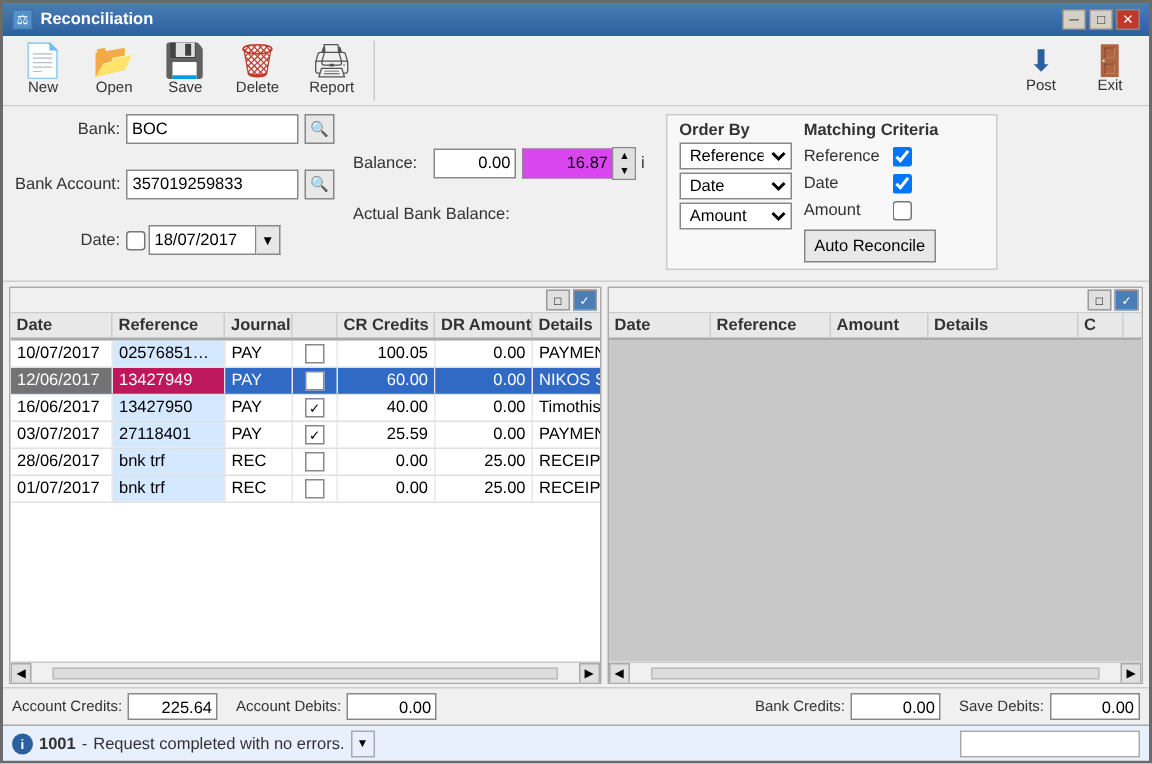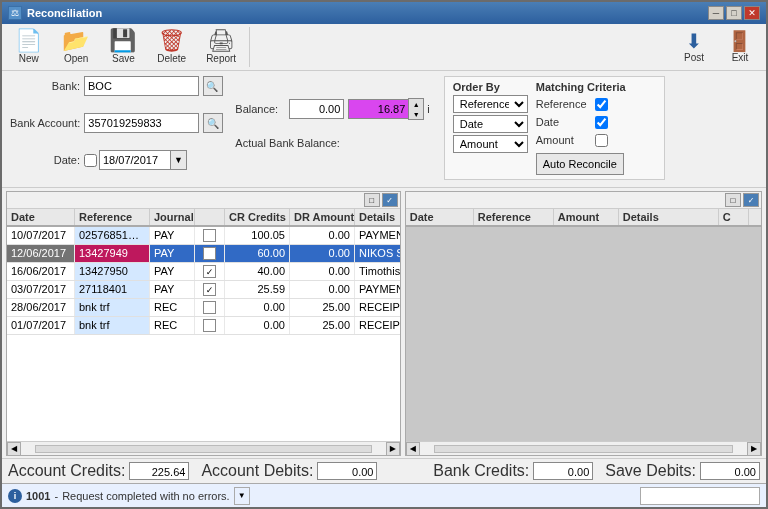--- a/index.html
+++ b/index.html
@@ -47,21 +47,21 @@
     .table-cell { padding: 2px 4px; border-right: 1px solid #e8e8e8; font-size: 11px; white-space: nowrap; overflow: hidden; text-overflow: ellipsis; }
     .table-cell.right { text-align: right; }
     .table-cell.center { text-align: center; display: flex; align-items: center; justify-content: center; }
     .chk { width: 13px; height: 13px; border: 1px solid #888; background: white; display: flex; align-items: center; justify-content: center; font-size: 9px; }
     .chk.checked { background: white; }
     .scrollbar-h { height: 14px; background: #f0f0f0; border-top: 1px solid #ccc; display: flex; align-items: center; }
     .scroll-track { flex: 1; height: 8px; background: #ddd; border: 1px solid #bbb; margin: 0 14px; }
     .scroll-arrow { width: 14px; height: 14px; background: #e0e0e0; border: 1px solid #aaa; display: flex; align-items: center; justify-content: center; font-size: 8px; cursor: pointer; }
     .footer-bar { background: #f0f0f0; border-top: 1px solid #ccc; padding: 3px 6px; display: flex; align-items: center; gap: 12px; }
     .footer-item { display: flex; align-items: center; gap: 4px; }
-    .footer-label { color: #333; font-size: 16px; }
+    .footer-label { color: #333; font-size: 10px; }
     .footer-value { width: 60px; height: 18px; border: 1px solid #888; background: white; padding: 0 3px; font-size: 11px; text-align: right; line-height: 18px; }
     .status-bar { background: #e8f0fe; border-top: 1px solid #aaa; padding: 2px 6px; display: flex; align-items: center; justify-content: space-between; height: 24px; }
     .status-left { display: flex; align-items: center; gap: 4px; }
     .status-icon { width: 14px; height: 14px; background: #2c5f9e; color: white; border-radius: 50%; display: flex; align-items: center; justify-content: center; font-size: 9px; font-weight: bold; }
     .status-text { font-size: 11px; color: #333; }
     .status-dropdown { height: 18px; background: #e8f0fe; border: 1px solid #aaa; width: 16px; cursor: pointer; display: flex; align-items: center; justify-content: center; font-size: 8px; }
     .status-right { width: 120px; height: 18px; background: white; border: 1px solid #aaa; }
     
     .left-grid { grid-template-columns: 68px 75px 45px 30px 65px 65px 100px; }
     .right-grid { grid-template-columns: 68px 80px 65px 100px 30px; }

